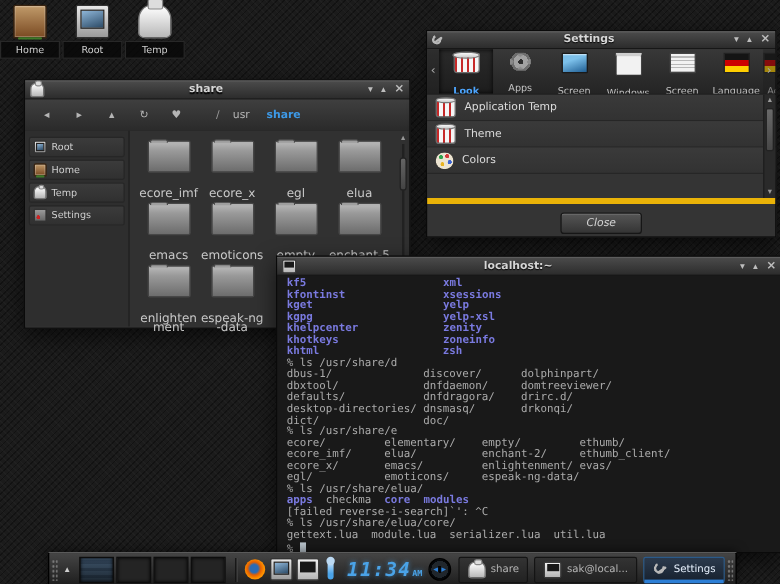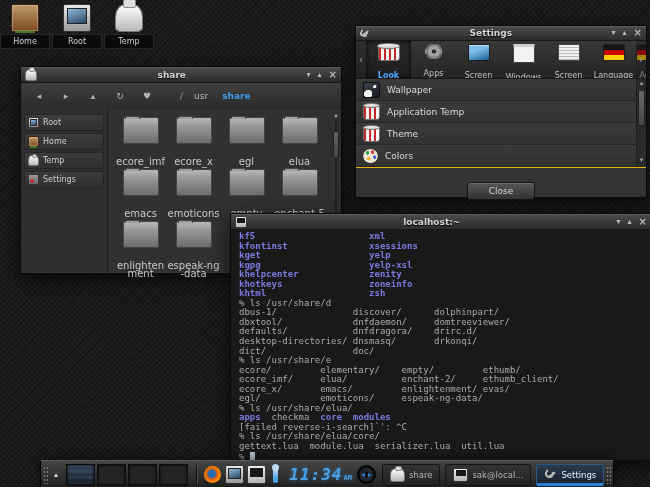--- a/index.html
+++ b/index.html
@@ -99,21 +99,21 @@
   .tab.active{background:linear-gradient(#2a2a2a,#1d1d1d);box-shadow:inset 0 0 4px #000;}
   .tab.active .tab-label{color:#4da6ff;font-weight:bold;text-align:right;}
   .tab.clipped{width:22px;overflow:hidden;}
   .set-list{position:relative;height:86px;background:#343434;}
   .set-row{display:flex;align-items:center;gap:7px;height:21px;padding-left:7px;border-bottom:1px solid #262626;background:linear-gradient(#3a3a3a,#323232);cursor:pointer;}
   .set-row .ic{width:15px;height:14px;}
   .set-label{font-size:9px;color:#dcdcdc;}
   .set-scroll{position:absolute;right:0;top:0;bottom:0;width:9px;background:#2a2a2a;border-left:1px solid #1d1d1d;}
   .set-scroll .sarrow{display:block;text-align:center;color:#9a9a9a;font-size:7px;line-height:9px;cursor:pointer;}
   .set-thumb{position:absolute;left:1px;right:1px;top:11px;height:34px;background:linear-gradient(#6a6a6a,#474747);border:1px solid #222;border-radius:2px;cursor:pointer;}
-  .set-bottom{height:32px;display:flex;align-items:flex-end;justify-content:center;border-top:3px solid #eab308;}
+  .set-bottom{height:32px;display:flex;align-items:center;justify-content:center;border-top:5px solid #eab308;font-style:italic;}
   .btn{min-width:46px;padding:3px 10px;font-size:9px;color:#d6d6d6;text-align:center;background:linear-gradient(#565656,#343434);border:1px solid #161616;border-radius:3px;box-shadow:inset 0 1px 0 #6e6e6e;cursor:pointer;}
   
   #term{left:230px;top:213px;width:420px;height:246px;z-index:30;background:#191919;}
   .term-body{padding:2px 12px 0 8px;font-family:"DejaVu Sans Mono",monospace;font-size:9px;line-height:9.55px;white-space:pre;color:#ababab;}
   .t-dir{color:#7a7ae0;font-weight:bold;}
   .t-plain{color:#ababab;}
   .t-cursor{display:inline-block;width:5px;height:9px;background:#b9c4cc;vertical-align:-1px;}
   
   #shelf{position:absolute;left:40px;top:460px;width:572px;height:27px;z-index:40;display:flex;align-items:center;background:linear-gradient(#454545,#1d1d1d);border:1px solid #000;border-top:1px solid #5a5a5a;box-shadow:0 -2px 8px rgba(0,0,0,.5);}
   .grip{width:6px;height:18px;margin:0 2px;background:radial-gradient(circle,#7a7a7a 0 .8px,transparent 1.2px);background-size:3px 4px;cursor:grab;}
@@ -225,24 +225,20 @@
       <div class="tab active"><span class="ic ic-bucket"></span><span class="tab-label">Look</span></div>
         <div class="tab"><span class="ic ic-gear"></span><span class="tab-label">Apps</span></div>
         <div class="tab"><span class="ic ic-screen"></span><span class="tab-label">Screen</span></div>
         <div class="tab"><span class="ic ic-window"></span><span class="tab-label">Windows</span></div>
         <div class="tab"><span class="ic ic-menus"></span><span class="tab-label">Screen</span></div>
         <div class="tab"><span class="ic ic-flag-de"></span><span class="tab-label">Language</span></div>
         <div class="tab clipped"><span class="ic ic-flag-de"></span><span class="tab-label">Adv</span></div>
         <span class="tab-chevron right">›</span>
     </div>
     <div class="set-list">
-      <div class="set-row">
-          <span class="ic ic-wallpaper"></span>
-          <span class="set-label">Wallpaper</span>
-        </div>
         <div class="set-row">
           <span class="ic ic-bucket"></span>
           <span class="set-label">Application Temp</span>
         </div>
         <div class="set-row">
           <span class="ic ic-bucket"></span>
           <span class="set-label">Theme</span>
         </div>
         <div class="set-row">
           <span class="ic ic-palette"></span>

